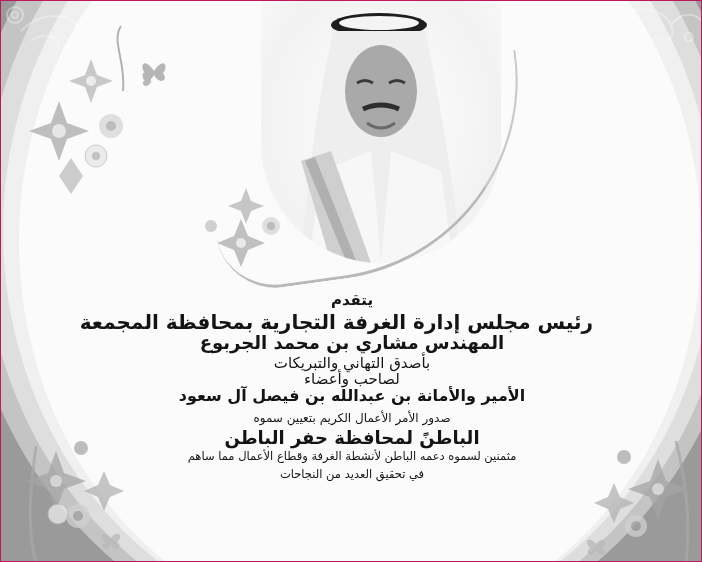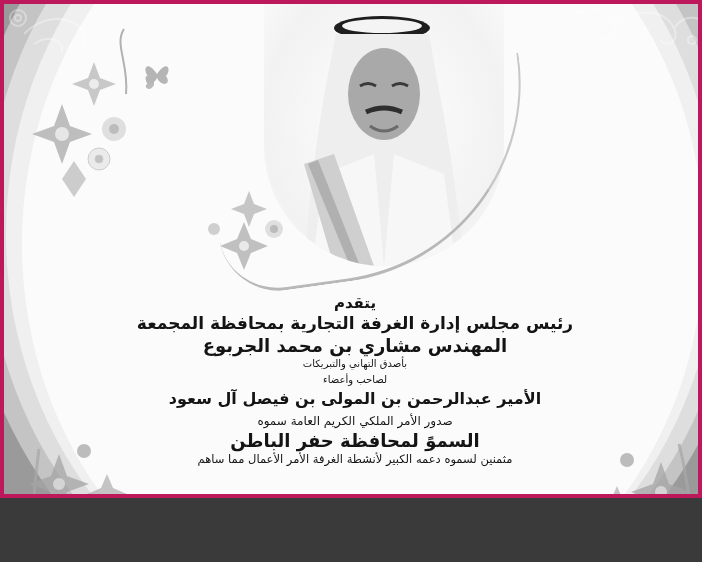--- a/index.html
+++ b/index.html
@@ -1,20 +1,20 @@
 <!DOCTYPE html>
 <html><head>
 <meta charset="utf-8">
 <style>
   html, body { margin: 0; padding: 0; }
   body { width: 702px; height: 562px; overflow: hidden; background: #3a3a3a; }
   .card {
-    position: relative; width: 702px; height: 498px; overflow: hidden;
+    position: relative; width: 702px; height: 562px; overflow: hidden;
     background: #9a9a9a;
-    border: 4px solid #be185d; box-sizing: border-box;
+    border: 1px solid #be185d; box-sizing: border-box;
   }
   .band { position: absolute; border-radius: 50%; }
   .band-1 { left: -40px; top: -210px; width: 790px; height: 860px; background: #c4c4c4; }
   .band-2 { left: -18px; top: -190px; width: 750px; height: 830px; background: #dedede; }
   .band-3 { left: 2px; top: -170px; width: 712px; height: 800px; background: #f0f0f0; }
   .band-4 { left: 18px; top: -150px; width: 682px; height: 780px; background: #fbfbfb; }
   .swirl { position: absolute; opacity: 0.35; }
 
   .portrait {
     position: absolute; left: 260px; top: 0; width: 240px; height: 262px;
@@ -27,23 +27,23 @@
     border-radius: 0 0 200px 60px; transform: rotate(-8deg);
   }
 
   .text-block {
     position: absolute; left: 110px; width: 482px; top: 292px;
     direction: rtl; text-align: center; color: #141414;
     font-family: "DejaVu Sans", sans-serif;
   }
   .line { display: block; white-space: nowrap; line-height: 1; }
   .l-title { font-size: 15px; font-weight: bold; height: 19px; }
-  .l-big { font-size: 17px; font-weight: bold; height: 22px; }
+  .l-big { font-size: 20px; font-weight: bold; height: 22px; }
   .l-mid { font-size: 18px; font-weight: bold; height: 22px; }
-  .l-small { font-size: 10px; height: 16px; }
+  .l-small { font-size: 15px; height: 16px; }
   .l-prince { font-size: 16px; font-weight: bold; height: 24px; }
   .l-body { font-size: 12px; height: 17px; }
   .l-body2 { font-size: 11.5px; height: 18px; }
 </style>
 </head>
 <body>
 
 <div class="card">
   <div class="band band-1"></div>
   <div class="band band-2"></div>
@@ -183,18 +183,19 @@
         </g>
     </g>
   </svg>
 
   <div class="text-block">
     <span class="line l-title">يتقدم</span>
     <span class="line l-big">رئيس مجلس إدارة الغرفة التجارية بمحافظة المجمعة</span>
     <span class="line l-mid">المهندس مشاري بن محمد الجربوع</span>
     <span class="line l-small">بأصدق التهاني والتبريكات</span>
     <span class="line l-small">لصاحب وأعضاء</span>
-    <span class="line l-prince">الأمير عبدالرحمن بن المولى بن فيصل آل سعود</span>
-    <span class="line l-body">صدور الأمر الملكي الكريم العامة سموه</span>
-    <span class="line l-mid">السموً لمحافظة حفر الباطن</span>
-    <span class="line l-body2">مثمنين لسموه دعمه الكبير لأنشطة الغرفة الأمر الأعمال مما ساهم</span>
+    <span class="line l-prince">الأمير والأمانة بن عبدالله بن فيصل آل سعود</span>
+    <span class="line l-body">صدور الأمر الأعمال الكريم بتعيين سموه</span>
+    <span class="line l-mid">الباطنً لمحافظة حفر الباطن</span>
+    <span class="line l-body2">مثمنين لسموه دعمه الباطن لأنشطة الغرفة وقطاع الأعمال مما ساهم</span>
+    <span class="line l-body2">في تحقيق العديد من النجاحات</span>
   </div>
 </div>
 
 </body></html>

